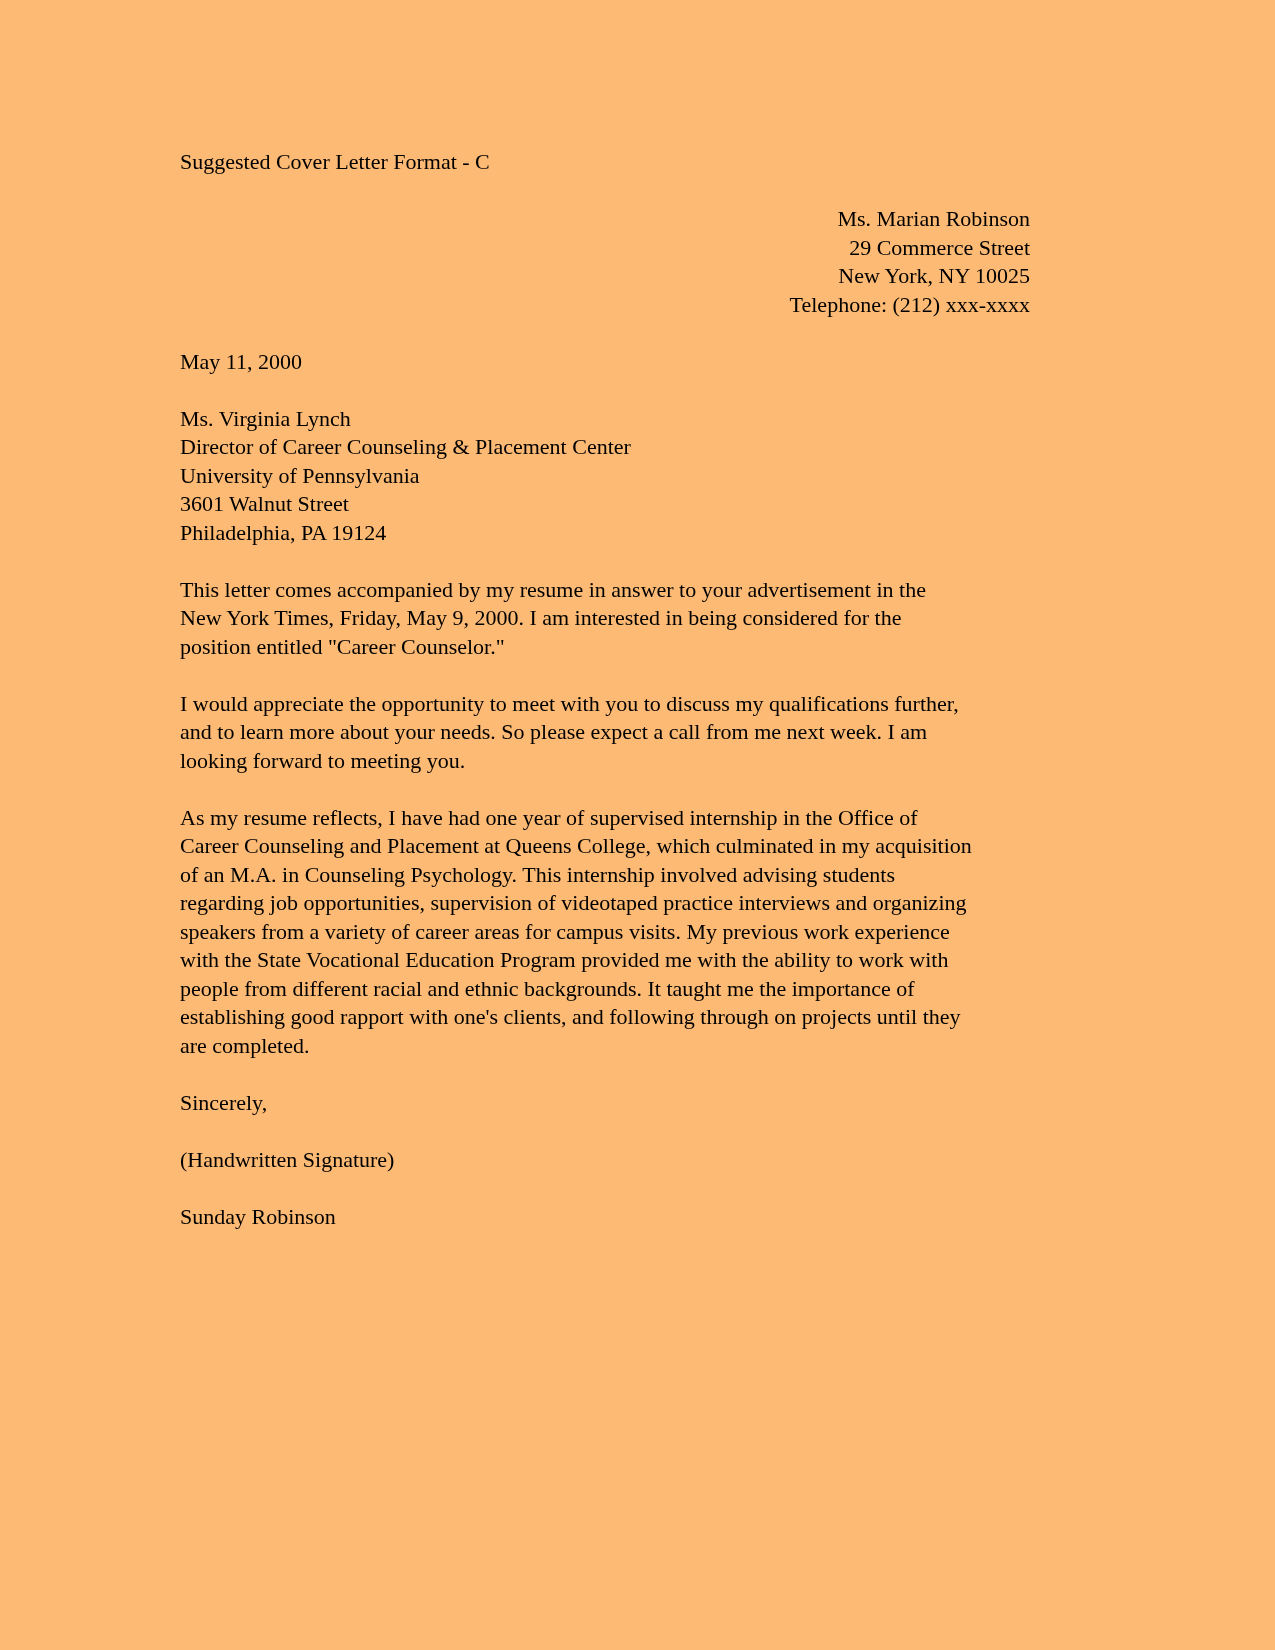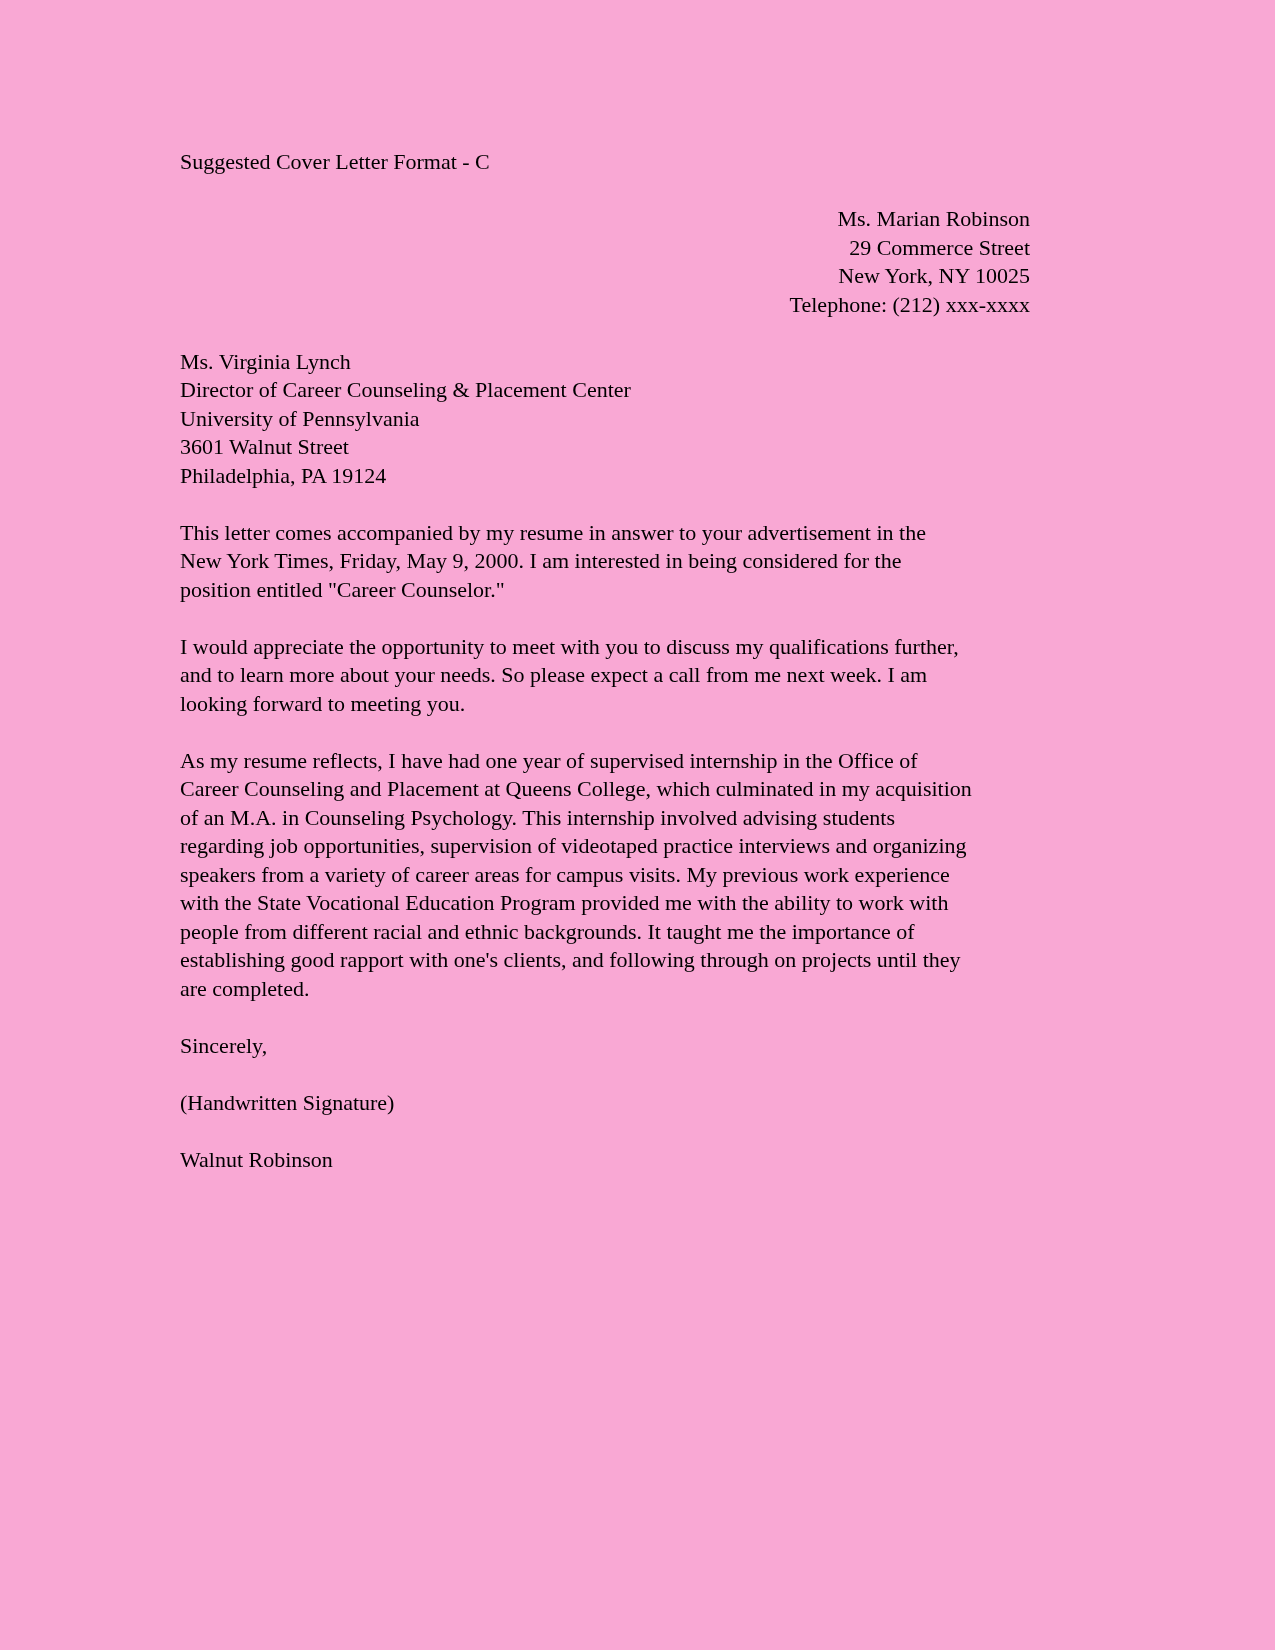--- a/index.html
+++ b/index.html
@@ -6,21 +6,21 @@
     margin: 0;
     padding: 0;
     background: #ffffff;
   }
   .page {
     position: relative;
     width: 1275px;
     height: 1650px;
     box-sizing: border-box;
     padding: 148px 185px 0 180px;
-    background: #f9a8d4;
+    background: #fdba74;
     color: #000000;
     font-family: "Liberation Serif", "DejaVu Serif", serif;
     font-size: 22px;
     line-height: 28.5px;
     overflow: hidden;
   }
   .block {
     white-space: pre-line;      
     margin: 0 0 28.5px 0;       
   }
@@ -34,20 +34,21 @@
 
 <div class="page">
 
   <div class="block">Suggested Cover Letter Format - C</div>
 
   <div class="block sender-block">Ms. Marian Robinson
 29 Commerce Street
 New York, NY 10025
 Telephone: (212) xxx-xxxx</div>
 
+  <div class="block">May 11, 2000</div>
 
   <div class="block">Ms. Virginia Lynch
 Director of Career Counseling &amp; Placement Center
 University of Pennsylvania
 3601 Walnut Street
 Philadelphia, PA 19124</div>
 
 
   <div class="block">This letter comes accompanied by my resume in answer to your advertisement in the
 New York Times, Friday, May 9, 2000. I am interested in being considered for the
@@ -64,15 +65,15 @@
 speakers from a variety of career areas for campus visits. My previous work experience
 with the State Vocational Education Program provided me with the ability to work with
 people from different racial and ethnic backgrounds. It taught me the importance of
 establishing good rapport with one's clients, and following through on projects until they
 are completed.</div>
 
   <div class="block">Sincerely,</div>
 
   <div class="block">(Handwritten Signature)</div>
 
-  <div class="block">Walnut Robinson</div>
+  <div class="block">Sunday Robinson</div>
 
 </div>
 
 </body></html>

